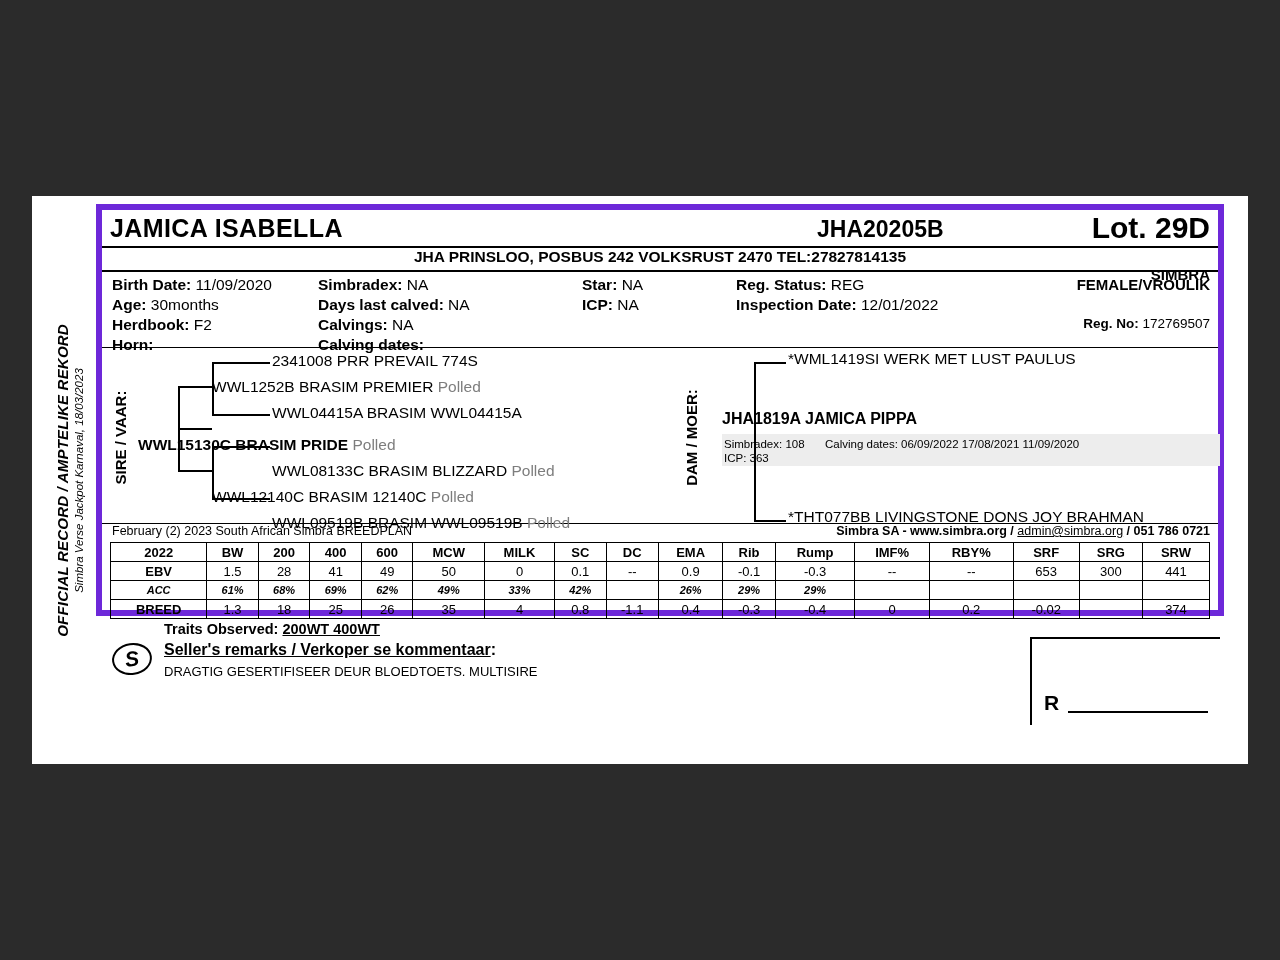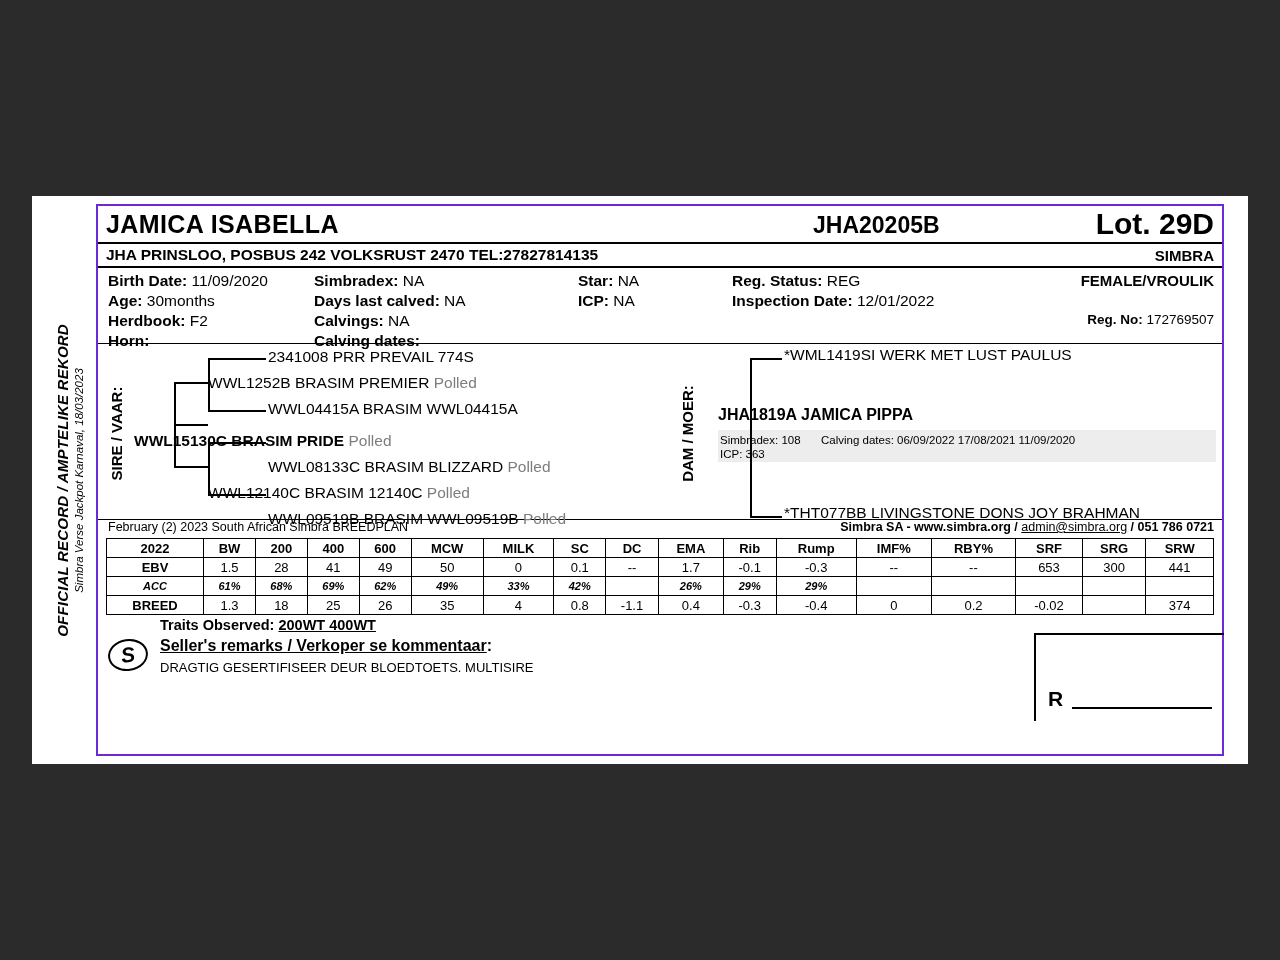--- a/index.html
+++ b/index.html
@@ -40,22 +40,22 @@
   }
   .vstrip-line2 {
     font-size: 11.5px; font-style: italic;
     margin-top: 2px;
   }
 
   
   .card {
     position: absolute;
     left: 96px; top: 204px;
-    width: 1128px; height: 552px;
-    border: 2px solid #6d28d9;
+    width: 1128px; height: 412px;
+    border: 6px solid #6d28d9;
     background: #fff;
   }
 
   
   .row-title {
     display: flex; align-items: center;
     height: 38px;
     border-bottom: 2px solid #000;
     padding: 0 8px;
   }
@@ -70,21 +70,21 @@
   .lot {
     margin-left: auto;
     font-size: 30px; font-weight: bold;
     line-height: 1;
   }
   .row-owner {
     display: flex; align-items: center;
     height: 24px;
     border-bottom: 2px solid #000;
     padding: 0 8px;
-    font-size: 15.5px; font-weight: bold;
+    font-size: 15.5px; font-weight: bold; flex-direction: column;
   }
   .breed-right { margin-left: auto; font-size: 15px; font-weight: bold; }
 
   
   .details {
     position: relative;
     height: 76px;
     border-bottom: 1px solid #000;
     padding: 4px 0 0 8px;
     font-size: 15.5px;
@@ -372,21 +372,21 @@
         <tr>
           <td class="rowlab">EBV</td>
           <td>1.5</td>
           <td>28</td>
           <td>41</td>
           <td>49</td>
           <td>50</td>
           <td>0</td>
           <td>0.1</td>
           <td>--</td>
-          <td>1.7</td>
+          <td>0.9</td>
           <td>-0.1</td>
           <td>-0.3</td>
           <td>--</td>
           <td>--</td>
           <td>653</td>
           <td>300</td>
           <td>441</td>
         </tr>
         <tr class="acc">
           <td class="rowlab">ACC</td>

